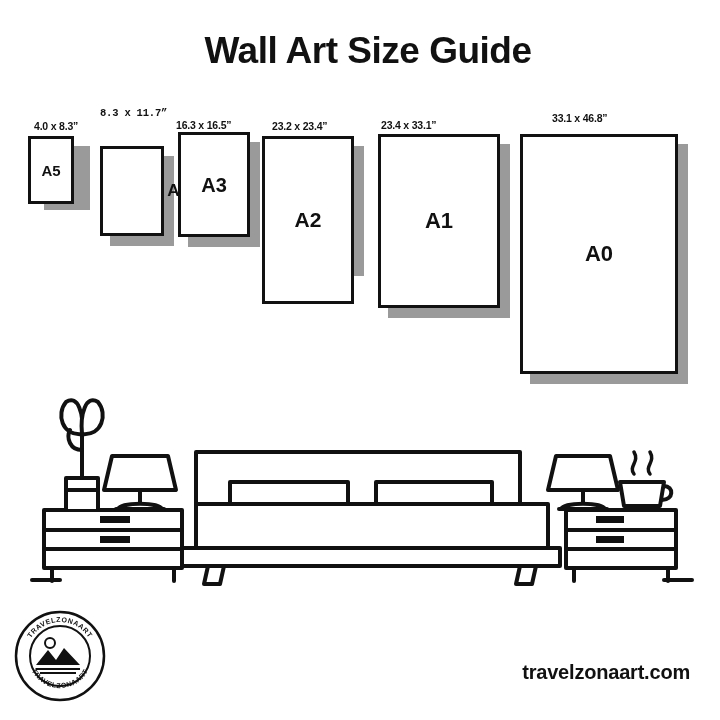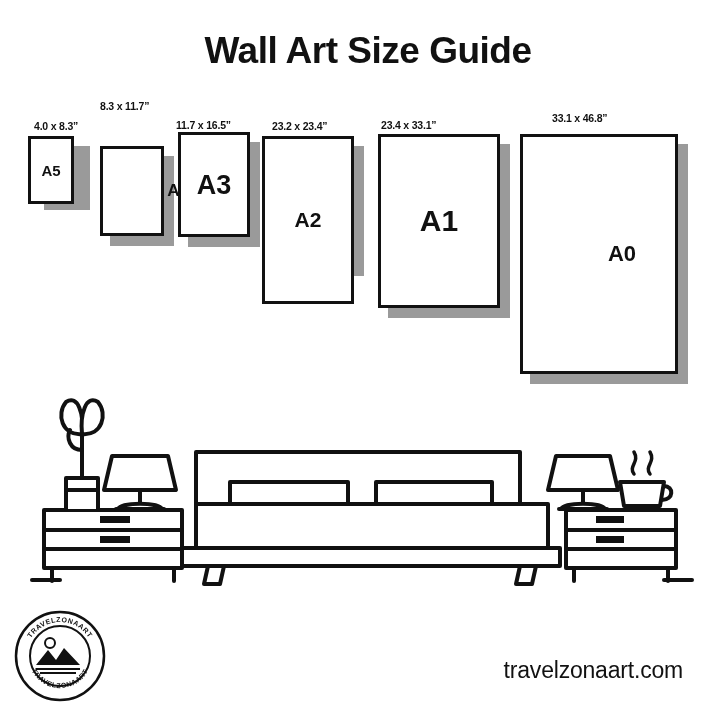--- a/index.html
+++ b/index.html
@@ -73,24 +73,24 @@
     position: absolute;
     left: 0;
     top: 378px;
     width: 720px;
     height: 230px;
   }
 
   
   #footer-site {
     position: absolute;
-    right: 37px;
+    right: 30px;
     bottom: 36px;
-    font-size: 23px;
-    font-weight: normal;
+    font-size: 20px;
+    font-weight: bold;
     color: #111111;
     letter-spacing: -0.2px;
   }
   #logo {
     position: absolute;
     left: 14px;
     bottom: 18px;
     width: 92px;
     height: 92px;
   }
@@ -108,51 +108,51 @@
 
 <div id="frames">
     <div class="frame-group">
       <div class="frame-dim" style="left: 34px; top: 120px;">4.0 x 8.3”</div>
       <div class="frame-shadow" style="left: 44px; top: 146px; width: 46px; height: 64px; background: rgb(154, 154, 154);"></div>
       <div class="frame-box" style="left: 28px; top: 136px; width: 46px; height: 68px;">
         <div class="frame-label" style="top: 50%; font-size: 15px;">A5</div>
       </div>
     </div>
     <div class="frame-group">
-      <div class="frame-dim" style="left: 100px; top: 100px;">8.3 x 11.7”</div>
+      <div class="frame-dim" style="left: 100px; top: 107px; font-family: Liberation Mono, monospace;">8.3 x 11.7”</div>
       <div class="frame-shadow" style="left: 110px; top: 156px; width: 64px; height: 90px; background: rgb(154, 154, 154);"></div>
       <div class="frame-box" style="left: 100px; top: 146px; width: 64px; height: 90px;">
         <div class="frame-label" style="top: 50%; font-size: 17px; margin-left: 46px;">A4</div>
       </div>
     </div>
     <div class="frame-group">
-      <div class="frame-dim" style="left: 176px; top: 119px;">11.7 x 16.5”</div>
+      <div class="frame-dim" style="left: 176px; top: 119px;">16.3 x 16.5”</div>
       <div class="frame-shadow" style="left: 188px; top: 142px; width: 72px; height: 105px; background: rgb(154, 154, 154);"></div>
       <div class="frame-box" style="left: 178px; top: 132px; width: 72px; height: 105px;">
-        <div class="frame-label" style="top: 50%; font-size: 27px;">A3</div>
+        <div class="frame-label" style="top: 50%; font-size: 20px;">A3</div>
       </div>
     </div>
     <div class="frame-group">
       <div class="frame-dim" style="left: 272px; top: 120px;">23.2 x 23.4”</div>
       <div class="frame-shadow" style="left: 272px; top: 146px; width: 92px; height: 130px; background: rgb(154, 154, 154);"></div>
       <div class="frame-box" style="left: 262px; top: 136px; width: 92px; height: 168px;">
         <div class="frame-label" style="top: 50%; font-size: 21px;">A2</div>
       </div>
     </div>
     <div class="frame-group">
       <div class="frame-dim" style="left: 381px; top: 119px;">23.4 x 33.1”</div>
       <div class="frame-shadow" style="left: 388px; top: 144px; width: 122px; height: 174px; background: rgb(154, 154, 154);"></div>
       <div class="frame-box" style="left: 378px; top: 134px; width: 122px; height: 174px;">
-        <div class="frame-label" style="top: 50%; font-size: 30px;">A1</div>
+        <div class="frame-label" style="top: 50%; font-size: 22px;">A1</div>
       </div>
     </div>
     <div class="frame-group">
       <div class="frame-dim" style="left: 552px; top: 112px;">33.1 x 46.8”</div>
       <div class="frame-shadow" style="left: 530px; top: 144px; width: 158px; height: 240px; background: rgb(154, 154, 154);"></div>
-      <div class="frame-box" style="left: 520px; top: 134px; width: 158px; height: 240px; padding-left: 23px;">
+      <div class="frame-box" style="left: 520px; top: 134px; width: 158px; height: 240px;">
         <div class="frame-label" style="top: 50%; font-size: 22px;">A0</div>
       </div>
     </div>
   </div>
 
 <div id="scene">
 <svg width="720" height="230" viewBox="0 0 720 230" xmlns="http://www.w3.org/2000/svg">
   <g fill="none" stroke="#111111" stroke-width="4" stroke-linejoin="round" stroke-linecap="round">
 
     <line x1="32" y1="202" x2="60" y2="202"></line>

